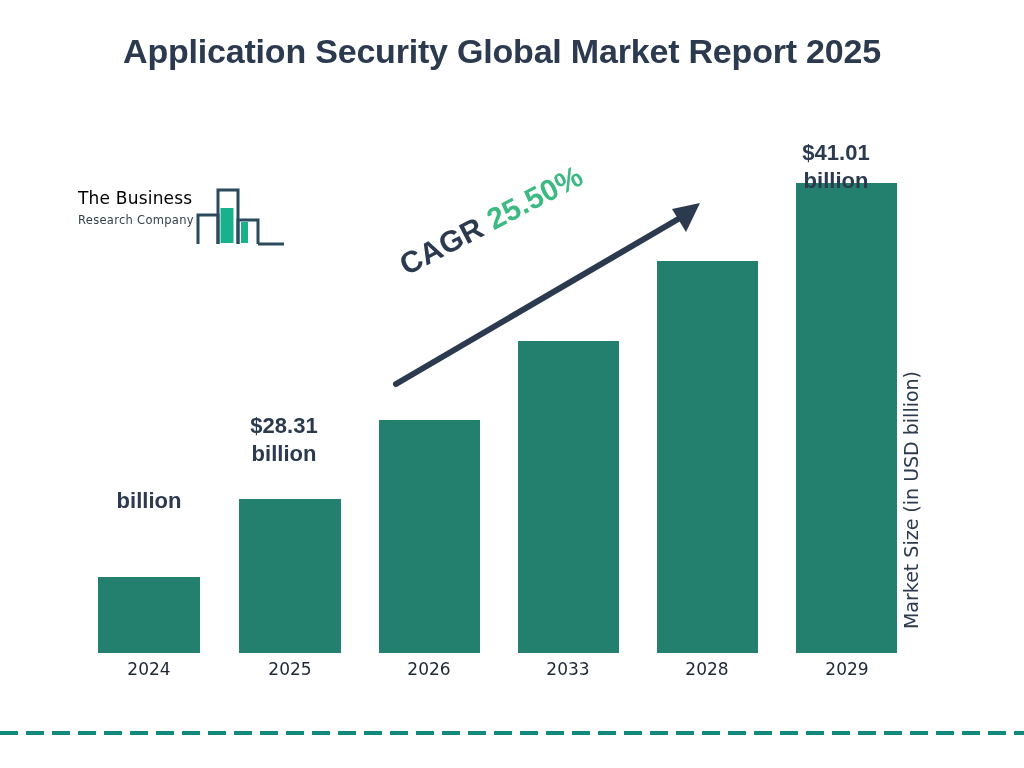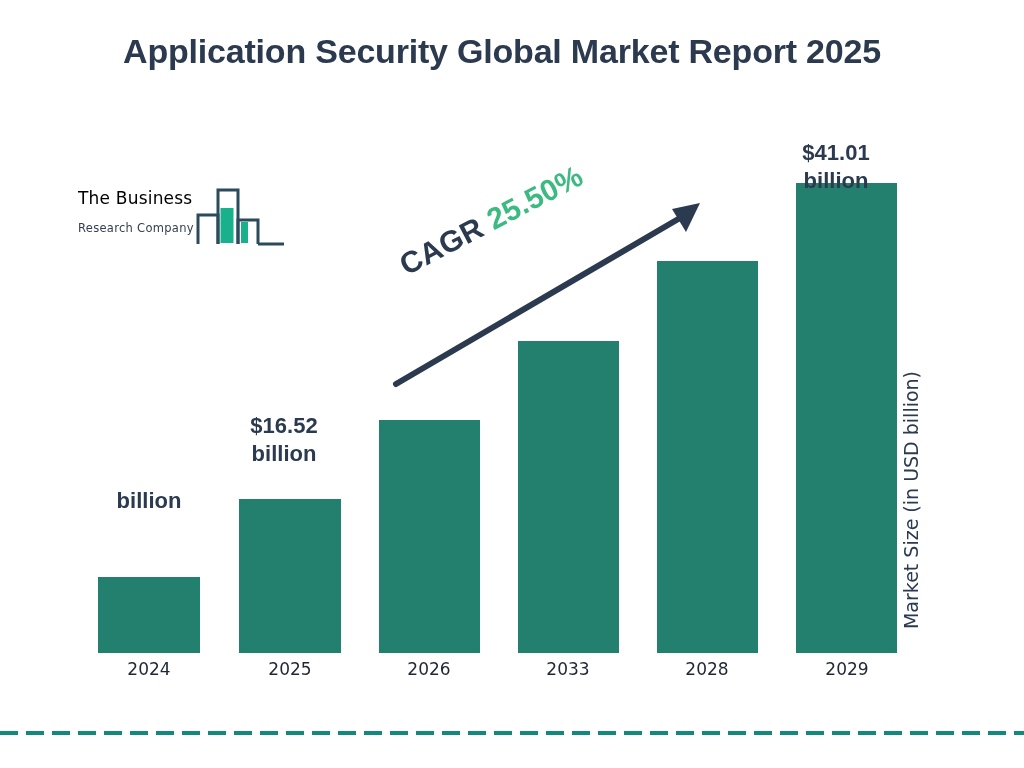--- a/index.html
+++ b/index.html
@@ -55,21 +55,21 @@
     letter-spacing: 0.2px;
     line-height: 1;
     color: #000000;
     white-space: nowrap;
   }
   .logo-text-sub {
     font-size: 11.5px;
     font-family: "DejaVu Sans", sans-serif;
     letter-spacing: 0.3px;
     line-height: 1;
-    margin-top: 16px;
+    margin-top: 8px;
     color: #333f4d;
     white-space: nowrap;
   }
   .logo-mark {
     position: absolute;
     left: 118px;
     top: 0;
     width: 92px;
     height: 66px;
   }
@@ -182,21 +182,21 @@
   <div class="bar" style="left:239px; top:499px; width:102px; height:154px;"></div>
   <div class="bar" style="left:379px; top:420px; width:101px; height:233px;"></div>
   <div class="bar" style="left:518px; top:341px; width:101px; height:312px;"></div>
   <div class="bar" style="left:657px; top:261px; width:101px; height:392px;"></div>
   <div class="bar" style="left:796px; top:183px; width:101px; height:470px;"></div>
 
   <div class="bar-label" style="left:89px; top:487px;">
     <div>billion</div>
   </div>
   <div class="bar-label" style="left:224px; top:412px;">
-    <div>$16.52</div>
+    <div>$28.31</div>
     <div>billion</div>
   </div>
   <div class="bar-label" style="left:776px; top:103px;margin-top:36px;">
     <div>$41.01</div>
     <div>billion</div>
   </div>
 
   <div class="tick-label" style="left:89px;">2024</div>
   <div class="tick-label" style="left:230px;">2025</div>
   <div class="tick-label" style="left:369px;">2026</div>

